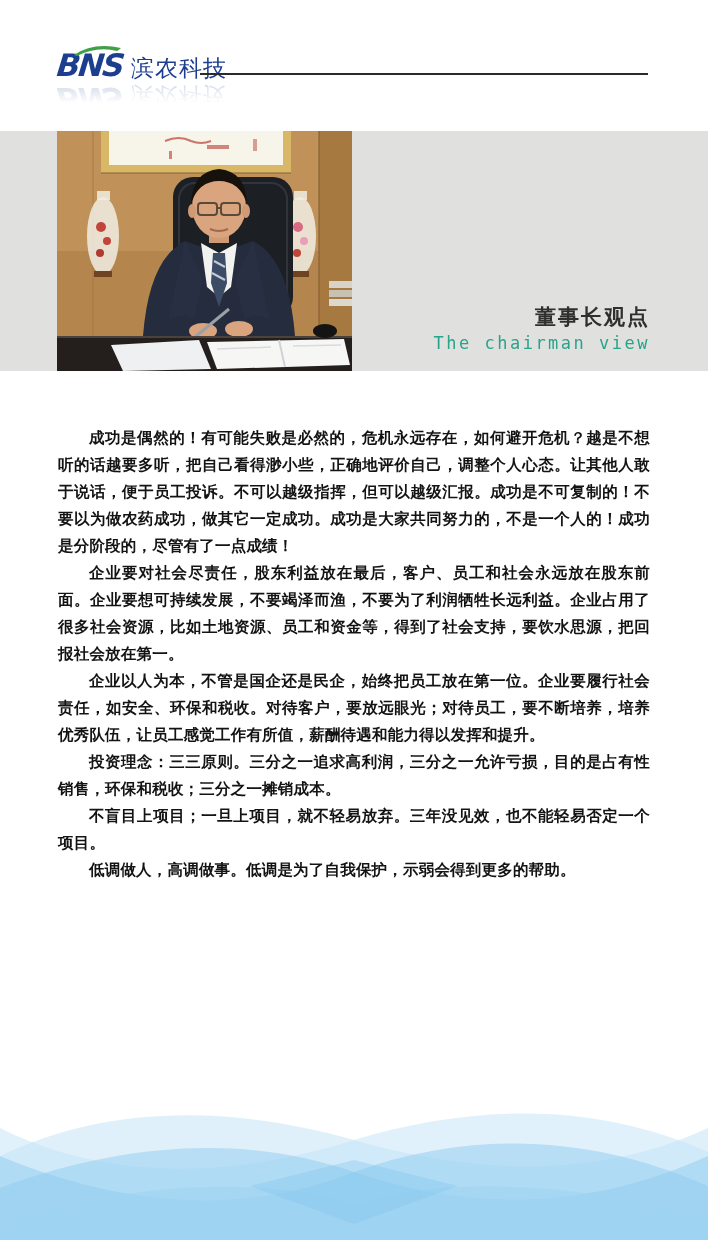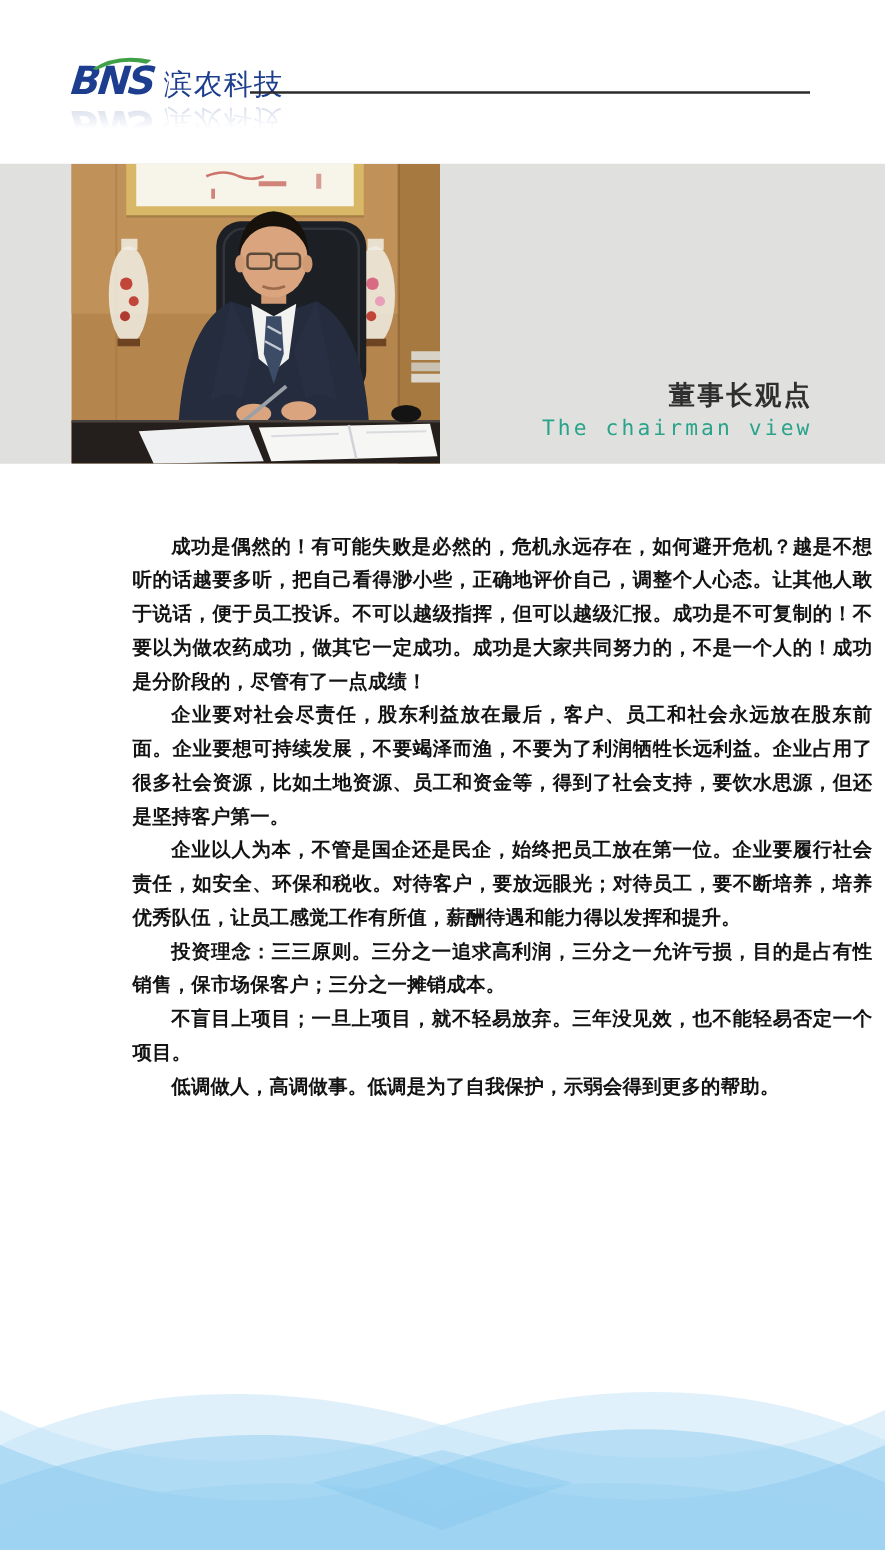--- a/index.html
+++ b/index.html
@@ -37,21 +37,21 @@
   .title-cn {
     font-size:21px; font-weight:700; color:#2f2f2f; letter-spacing:2px; line-height:1.3;
   }
   .title-en {
     margin-top:3px;
     font-family:"DejaVu Sans Mono","Liberation Mono",monospace;
     font-size:17px; color:#2aa38b; letter-spacing:2.5px; line-height:1.2;margin-left:28px;
   }
 
   
-  .content { position:absolute; left:58px; top:424px; width:592px;margin-left:48px; }
+  .content { position:absolute; left:58px; top:424px; width:592px; }
   .content p {
     font-size:15.5px; line-height:27px; font-weight:600; color:#131313;
     text-align:justify; text-indent:2em; letter-spacing:.2px;
   }
 
   
   .waves { position:absolute; left:0; bottom:0; width:708px; height:150px; display:block; }
 </style>
 </head>
 <body>
@@ -160,23 +160,23 @@
       </svg>
     </div>
     <div class="banner-titles">
       <div class="title-cn">董事长观点</div>
       <div class="title-en">The chairman view</div>
     </div>
   </section>
 
   <main class="content">
     <p>成功是偶然的！有可能失败是必然的，危机永远存在，如何避开危机？越是不想听的话越要多听，把自己看得渺小些，正确地评价自己，调整个人心态。让其他人敢于说话，便于员工投诉。不可以越级指挥，但可以越级汇报。成功是不可复制的！不要以为做农药成功，做其它一定成功。成功是大家共同努力的，不是一个人的！成功是分阶段的，尽管有了一点成绩！</p>
-    <p>企业要对社会尽责任，股东利益放在最后，客户、员工和社会永远放在股东前面。企业要想可持续发展，不要竭泽而渔，不要为了利润牺牲长远利益。企业占用了很多社会资源，比如土地资源、员工和资金等，得到了社会支持，要饮水思源，但还是坚持客户第一。</p>
+    <p>企业要对社会尽责任，股东利益放在最后，客户、员工和社会永远放在股东前面。企业要想可持续发展，不要竭泽而渔，不要为了利润牺牲长远利益。企业占用了很多社会资源，比如土地资源、员工和资金等，得到了社会支持，要饮水思源，把回报社会放在第一。</p>
     <p>企业以人为本，不管是国企还是民企，始终把员工放在第一位。企业要履行社会责任，如安全、环保和税收。对待客户，要放远眼光；对待员工，要不断培养，培养优秀队伍，让员工感觉工作有所值，薪酬待遇和能力得以发挥和提升。</p>
-    <p>投资理念：三三原则。三分之一追求高利润，三分之一允许亏损，目的是占有性销售，保市场保客户；三分之一摊销成本。</p>
+    <p>投资理念：三三原则。三分之一追求高利润，三分之一允许亏损，目的是占有性销售，环保和税收；三分之一摊销成本。</p>
     <p>不盲目上项目；一旦上项目，就不轻易放弃。三年没见效，也不能轻易否定一个项目。</p>
     <p>低调做人，高调做事。低调是为了自我保护，示弱会得到更多的帮助。</p>
   </main>
 
   <svg class="waves" viewBox="0 0 708 150" preserveAspectRatio="none">
     <path d="M0,66 C100,18 220,12 354,50 C480,86 600,88 708,38 L708,150 L0,150 Z" fill="#c4e4f8" fill-opacity=".55"></path>
     <path d="M0,38 C100,88 220,92 354,50 C480,12 600,14 708,62 L708,150 L0,150 Z" fill="#c4e4f8" fill-opacity=".5"></path>
     <path d="M0,98 C130,50 250,46 354,82 C470,122 590,120 708,66 L708,150 L0,150 Z" fill="#8fccf0" fill-opacity=".5"></path>
     <path d="M0,66 C130,120 250,124 354,82 C470,40 590,44 708,96 L708,150 L0,150 Z" fill="#8fccf0" fill-opacity=".5"></path>
     <path d="M0,132 C150,86 290,90 354,116 C418,90 558,86 708,128 L708,150 L0,150 Z" fill="#9ed4f2" fill-opacity=".6"></path>

